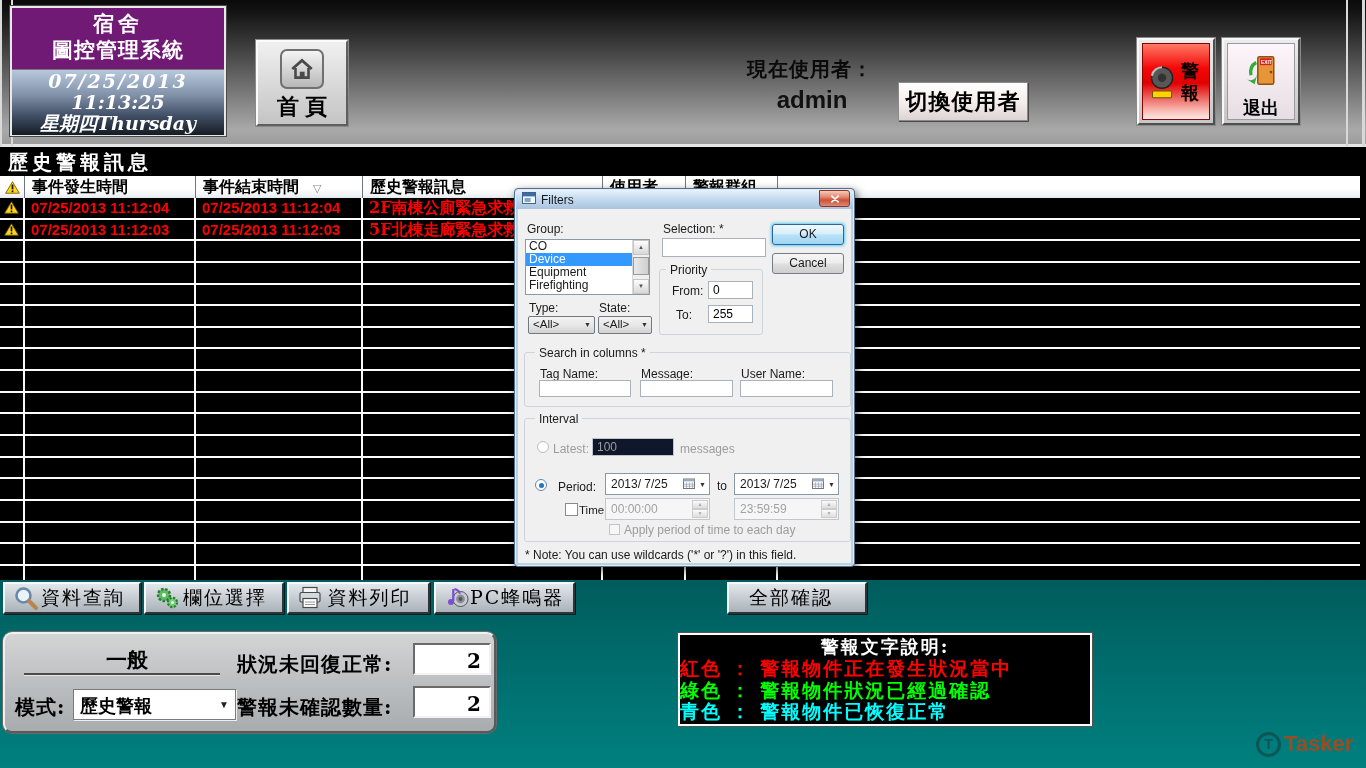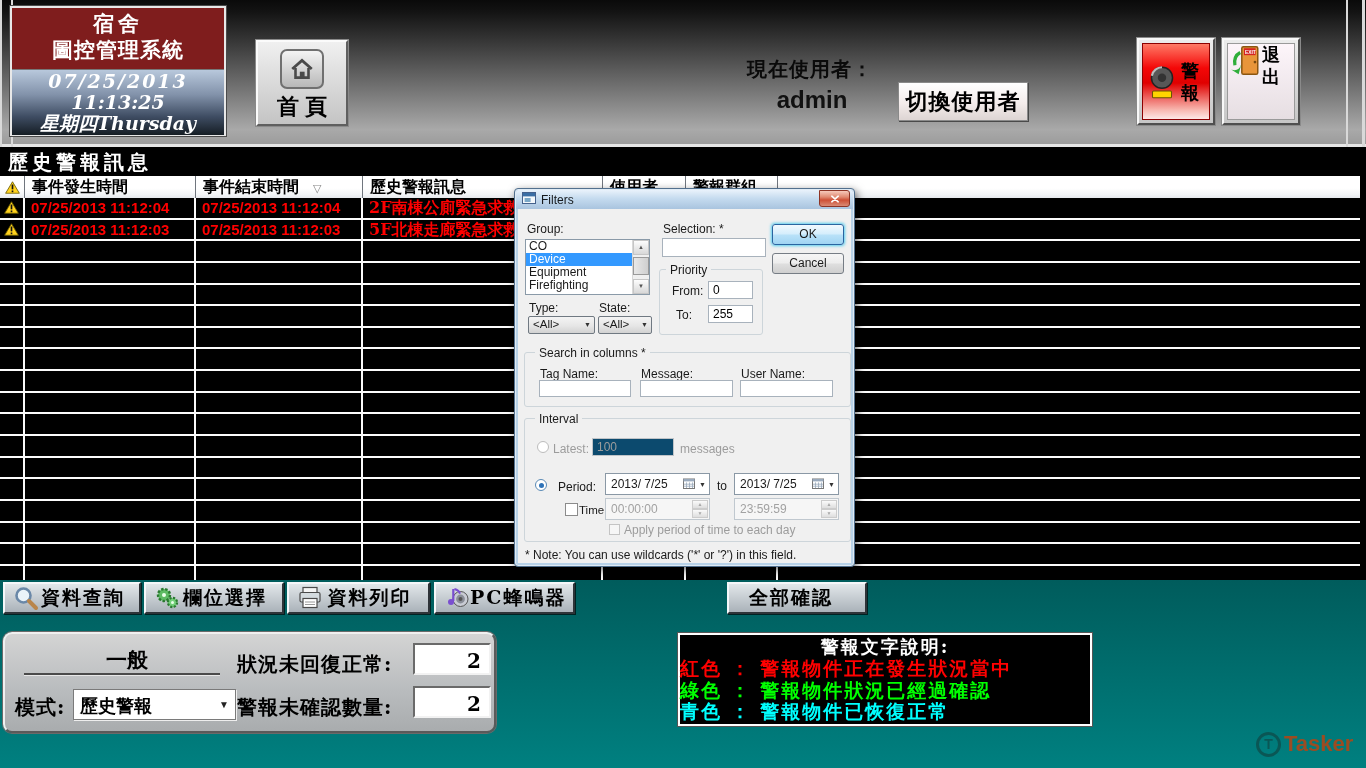--- a/index.html
+++ b/index.html
@@ -2,39 +2,39 @@
 <html><head>
 <meta charset="utf-8">
 <style>
   html,body{margin:0;padding:0;}
   #screen{position:relative;width:1366px;height:768px;background:#000;overflow:hidden;font-family:"Liberation Sans",sans-serif;}
   .abs{position:absolute;}
   .cjk{font-family:"DejaVu Serif","Liberation Serif",serif;}
   
   #header{left:0;top:0;width:1366px;height:144px;background:linear-gradient(#0a0a0a,#131313 8%,#343434 27%,#747474 62%,#a9a9a9 90%,#9c9c9c);border-bottom:3px solid #e6e6e6;}
   .vline{position:absolute;top:0;height:147px;background:#d9d9d9;}
-  #titlebox{left:10px;top:6px;width:212px;height:126px;background:#7f1d1d;border:2px solid #e8e8e8;outline:1px solid #4a4a4a;}
+  #titlebox{left:10px;top:6px;width:212px;height:126px;background:#701a75;border:2px solid #e8e8e8;outline:1px solid #4a4a4a;}
   #tb-top{position:absolute;left:0;top:0;width:100%;height:60px;color:#fff;text-align:center;}
   #tb-line1{font-size:21px;font-weight:bold;line-height:26px;padding-top:3px;letter-spacing:4px;}
   #tb-line2{font-size:21px;font-weight:bold;line-height:26px;letter-spacing:1px;}
   #tb-date{position:absolute;left:0;top:61px;width:100%;height:65px;background:linear-gradient(#b8c8dc,#8292aa 38%,#3e4c62 72%,#151d24);color:#fff;text-align:center;border-top:1px solid #777;}
   #tb-date div{font-size:19px;font-weight:bold;line-height:21px;font-style:italic;}
   #tb-date-line{padding-top:1px;letter-spacing:2px;}
   #home-btn{left:256px;top:40px;width:88px;height:82px;background:linear-gradient(#f0f0f0,#c4c4c4);border:2px solid;border-color:#fbfbfb #5f5f5f #5f5f5f #fbfbfb;box-shadow:0 0 0 1px #8a8a8a;text-align:center;}
   #home-ico{width:40px;height:36px;margin:7px auto 3px;background:linear-gradient(#f4f4f4,#b8b8b8);border:2px solid #707070;border-radius:7px;display:flex;align-items:center;justify-content:center;}
   #home-label{font-size:22px;font-weight:bold;color:#000;letter-spacing:6px;padding-left:6px;}
   #cur-user-label{left:747px;top:56px;width:140px;font-size:20px;color:#0a0a0a;letter-spacing:1px;font-weight:bold;}
   #cur-user{left:747px;top:86px;width:130px;text-align:center;font-size:24px;font-weight:bold;color:#111;font-family:"Liberation Sans",sans-serif;}
   #switch-btn{left:898px;top:82px;width:128px;height:37px;background:linear-gradient(#ffffff,#f4eceb 55%,#ddd5d3);border:1px solid #8a8a8a;box-shadow:1px 1px 0 #4a4a4a;display:flex;align-items:center;justify-content:center;font-size:22px;font-weight:bold;color:#000;letter-spacing:1px;}
   .hdr-big-btn{width:74px;height:83px;background:linear-gradient(#ececec,#c6c6c6);border:2px solid;border-color:#f8f8f8 #4f4f4f #4f4f4f #f8f8f8;box-shadow:0 0 0 1px #8a8a8a;}
   #alarm-btn{left:1137px;top:38px;}
   #alarm-inner{position:absolute;left:3px;top:3px;right:3px;bottom:3px;background:linear-gradient(#ff7a66,#f40808 32%,#e00000 52%,#f8b8b0 88%,#fde8e6);border:1px solid #8d0000;display:flex;flex-direction:row;align-items:center;}
   #alarm-label{font-size:18px;font-weight:bold;color:#000;line-height:22px;}
   #exit-btn{left:1222px;top:38px;}
-  #exit-inner{position:absolute;left:3px;top:3px;right:3px;bottom:3px;background:linear-gradient(#fdf5fa,#e6dee2);border:1px solid #9a9a9a;display:flex;align-items:flex-start;}
+  #exit-inner{position:absolute;left:3px;top:3px;right:3px;bottom:3px;background:linear-gradient(#fdf5fa,#e6dee2);border:1px solid #9a9a9a;display:flex;flex-direction:column;align-items:center;}
   #exit-label{font-size:18px;font-weight:bold;color:#000;line-height:22px;}
   .bigicon{flex:1;display:flex;align-items:center;justify-content:center;}
   
   #tbl-title{left:8px;top:149px;color:#fff;font-size:20px;font-weight:bold;letter-spacing:4px;}
   #thead{left:0;top:176px;width:1360px;height:22px;background:linear-gradient(#ffffff 55%,#f2f4f6 85%,#e6e9ed);display:flex;color:#000;}
   .hc{box-sizing:border-box;border-right:1px solid #70767e;padding-left:7px;font-size:16px;font-weight:bold;line-height:21px;white-space:nowrap;overflow:hidden;}
   .hc0{width:25px;padding:0;display:flex;align-items:center;justify-content:center;}
   #rows{left:0;top:198px;width:1360px;height:382px;overflow:hidden;}
   .trow{display:flex;box-sizing:border-box;height:21.65px;border-bottom:2px solid #fbfbfb;}
   .tc{box-sizing:border-box;border-right:2px solid #fbfbfb;padding-left:6px;overflow:hidden;white-space:nowrap;}
@@ -42,21 +42,21 @@
   .tc1{width:171px;}.tc2{width:167px;}.tc3{width:240px;}.tc4{width:83px;}.tc5{width:92px;}
   .tfill{flex:1;border-right:none;}
   .redtime{font-family:"Liberation Sans",sans-serif;font-size:15px;font-weight:bold;color:#ff0000;line-height:19px;}
   .redmsg{font-size:16px;font-weight:bold;color:#ff0000;line-height:19px;}
   #sort-ind{font-size:11px;color:#888;margin-left:14px;font-weight:normal;}
   
   #teal{left:0;top:580px;width:1366px;height:188px;background:linear-gradient(#005c5c,#008080);}
   
   .tbtn{position:absolute;top:2px;height:32px;box-sizing:border-box;background:linear-gradient(#e2e7ea,#aab2b9);border:2px solid;border-color:#f5f7f9 #2e3338 #2e3338 #f5f7f9;box-shadow:1px 1px 0 rgba(0,0,0,.65);display:flex;align-items:center;color:#000;}
   .tbtn .ticon{margin-left:8px;width:26px;height:26px;flex:none;}
-  .tbtn .tlabel{flex:1;text-align:center;font-size:19px;font-weight:bold;letter-spacing:2px;padding-right:12px;white-space:nowrap;}
+  .tbtn .tlabel{flex:1;text-align:center;font-size:19px;font-weight:normal;letter-spacing:2px;padding-right:12px;white-space:nowrap;}
   
   #status{left:3px;top:632px;width:489px;height:97px;border-radius:9px;background:linear-gradient(#d4d4d4,#babdbf 55%,#a9acae);border:2px solid;border-color:#f0f0f0 #5a5a5a #5a5a5a #f0f0f0;box-shadow:0 0 0 1px #6a6a6a;}
   .st-label{position:absolute;font-size:20px;font-weight:bold;color:#000;letter-spacing:1px;}
   #st-general{left:72px;top:12px;width:100px;text-align:center;font-size:21px;font-weight:bold;}
   #st-underline{position:absolute;left:19px;top:39px;width:196px;height:2px;background:#4a4a4a;box-shadow:0 1px 0 #e8e8e8;}
   .st-input{position:absolute;left:408px;width:78px;height:32px;box-sizing:border-box;background:#fff;border:2px solid;border-color:#6a6a6a #f2f2f2 #f2f2f2 #6a6a6a;font-size:20px;font-weight:bold;text-align:right;padding:4px 8px 0 0;color:#000;}
   #st-mode-dd{position:absolute;left:68px;top:55px;width:163px;height:31px;box-sizing:border-box;background:#fff;border:1px solid #7a7a7a;box-shadow:1px 1px 0 #eee;}
   #st-mode-val{position:absolute;left:6px;top:4px;font-size:18px;font-weight:bold;}
   #st-mode-arrow{position:absolute;right:6px;top:9px;font-size:10px;color:#222;}
   
@@ -69,21 +69,21 @@
   #wmark-text{font-size:22px;font-weight:bold;color:#c2410c;margin-left:3px;font-family:"Liberation Sans",sans-serif;}
   
   #dlg{left:514px;top:188px;width:341px;height:379px;box-sizing:border-box;background:#b8d2e8;border:1px solid #52708e;border-radius:4px;box-shadow:2px 3px 9px rgba(0,0,0,.6),inset 0 0 0 1px rgba(255,255,255,.55);font-size:12px;color:#1a1a1a;}
   #dlg-titlebar{position:absolute;left:1px;top:1px;right:1px;height:19px;border-radius:3px 3px 0 0;background:linear-gradient(#e9f2fb,#c5dbef 45%,#a9c4df);display:flex;align-items:center;padding-left:6px;}
   #dlg-title{margin-left:5px;font-size:12px;color:#15191c;}
   #dlg-close{position:absolute;top:1px;right:4px;width:31px;height:17px;box-sizing:border-box;background:linear-gradient(#f6c9bb,#e08a72 40%,#ce5036 60%,#d98b76);border:1px solid #8e3425;border-radius:0 3px 3px 3px;display:flex;align-items:center;justify-content:center;}
   #dlg-body{position:absolute;left:3px;top:20px;right:3px;bottom:3px;background:#f0f0f0;}
   .dl{position:absolute;white-space:nowrap;}
   .dgray{color:#9c9c9c;}
   .dinput{position:absolute;box-sizing:border-box;background:#fff;border:1px solid #a8b2bc;}
-  .dinput.dis{background:#0c4a6e;border-color:#c0c4c8;color:#9c9c9c;font-size:12px;padding:1px 0 0 4px;}
+  .dinput.dis{background:#0f172a;border-color:#c0c4c8;color:#9c9c9c;font-size:12px;padding:1px 0 0 4px;}
   .groupbox{position:absolute;box-sizing:border-box;border:1px solid #cdd5da;border-radius:3px;}
   .gb-label{position:absolute;background:#f0f0f0;padding:0 4px;}
   #lb{left:7px;top:30px;width:125px;height:56px;position:absolute;box-sizing:border-box;background:#fff;border:1px solid #8a9aa8;}
   .lb-item{height:13px;line-height:13px;padding-left:3px;font-size:12px;}
   .lb-item.sel{background:#3399ff;color:#fff;}
   #lb-sb{position:absolute;right:0;top:0;width:16px;height:100%;background:#f0f0f0;border-left:1px solid #d8d8d8;}
   .sb-btn{position:absolute;left:0;width:16px;height:15px;background:linear-gradient(#fdfdfd,#d8d8d8);border:1px solid #c6c6c6;box-sizing:border-box;color:#555;font-size:6px;text-align:center;line-height:13px;}
   #lb-thumb{position:absolute;left:0;top:17px;width:16px;height:18px;background:linear-gradient(90deg,#e8e8e8,#cfcfcf);border:1px solid #9a9a9a;box-sizing:border-box;}
   .dbtn{position:absolute;left:254px;width:72px;height:21px;box-sizing:border-box;text-align:center;line-height:19px;font-size:12px;}
   #ok-btn{top:15px;border:1px solid #2a65a0;border-radius:3px;background:linear-gradient(#f2f9fe,#d5eefc 46%,#b8e1f8 54%,#a0d4f3);box-shadow:0 0 3px 1px #55ccee;}

